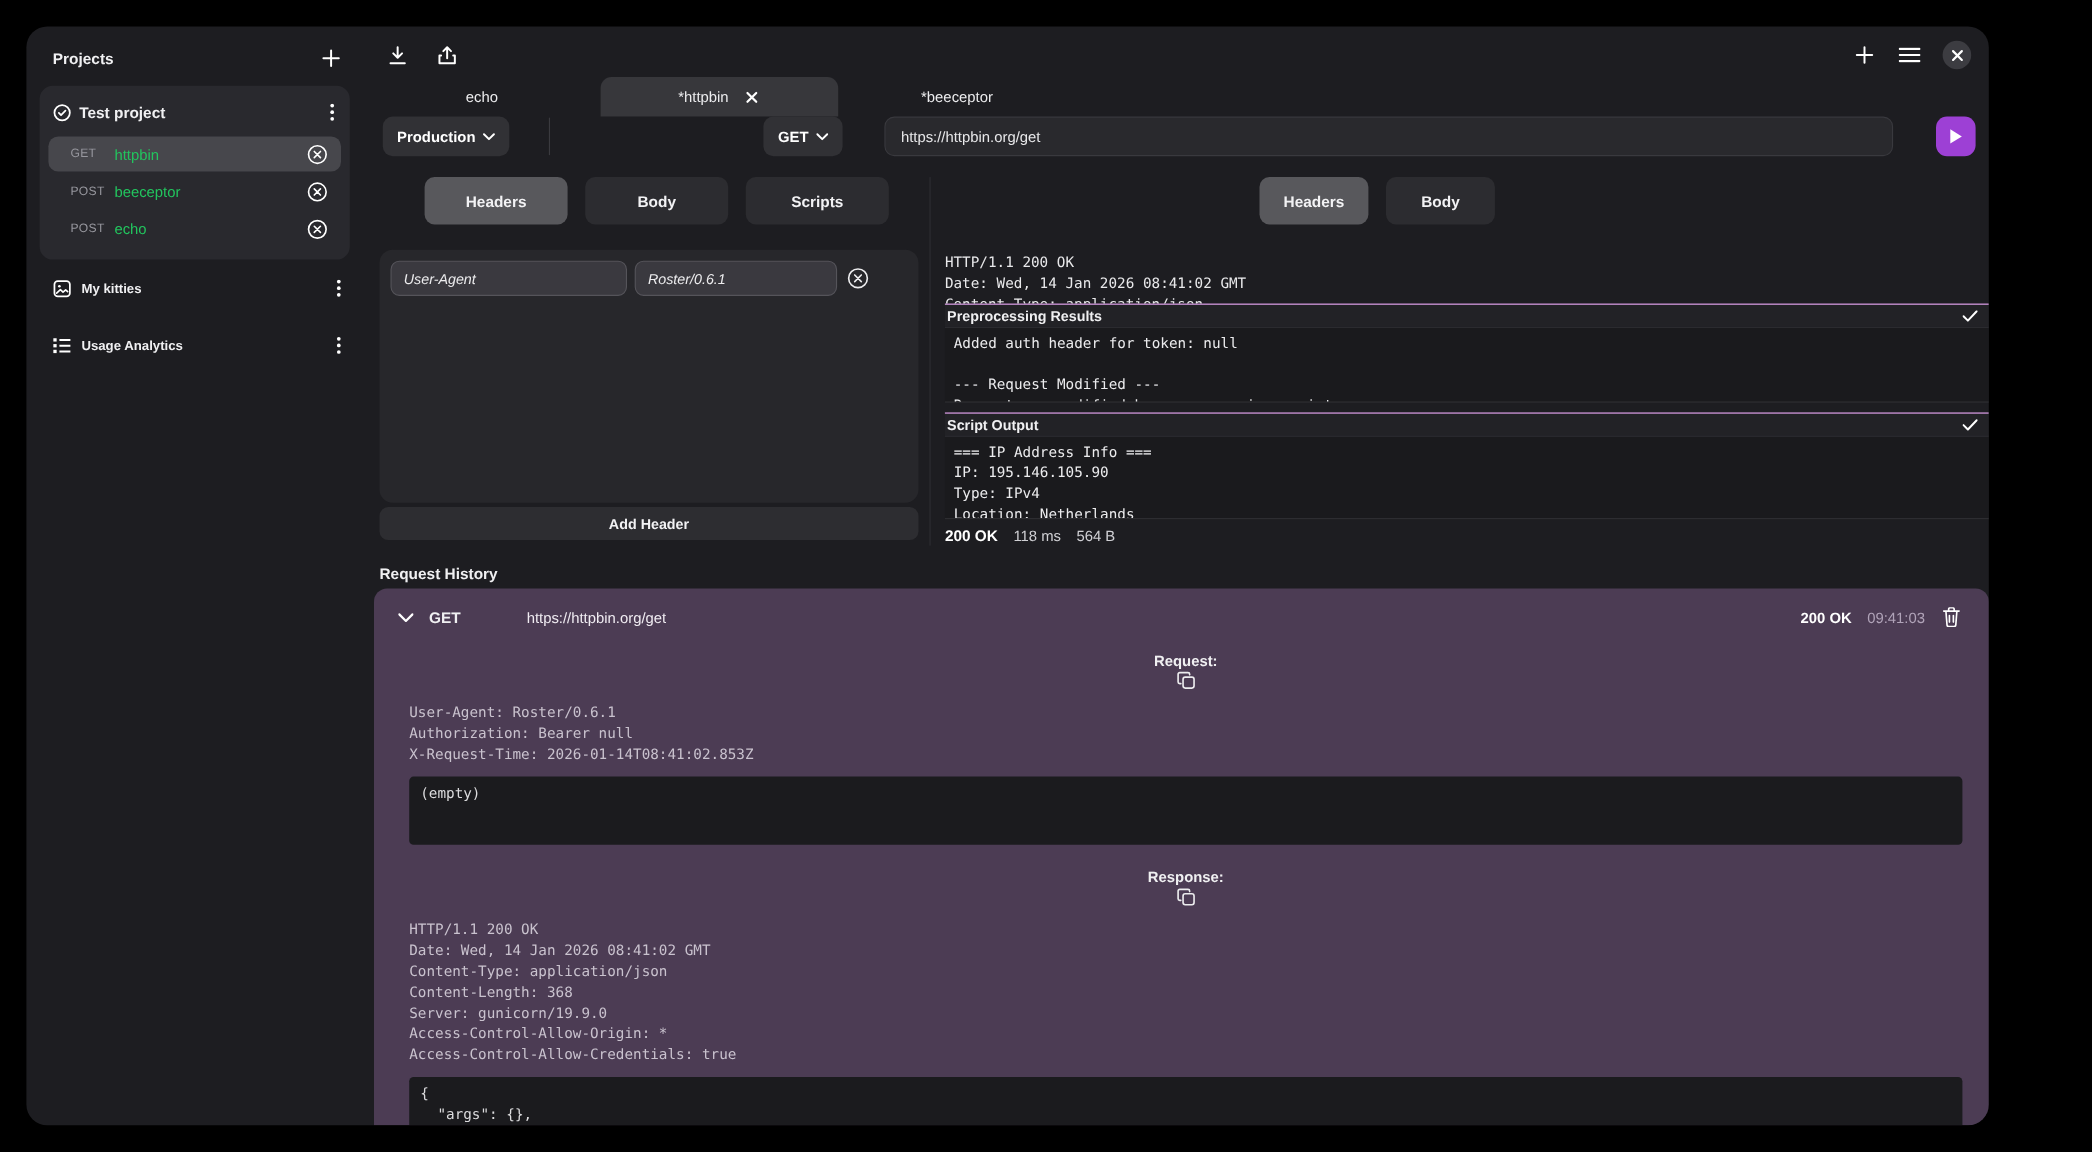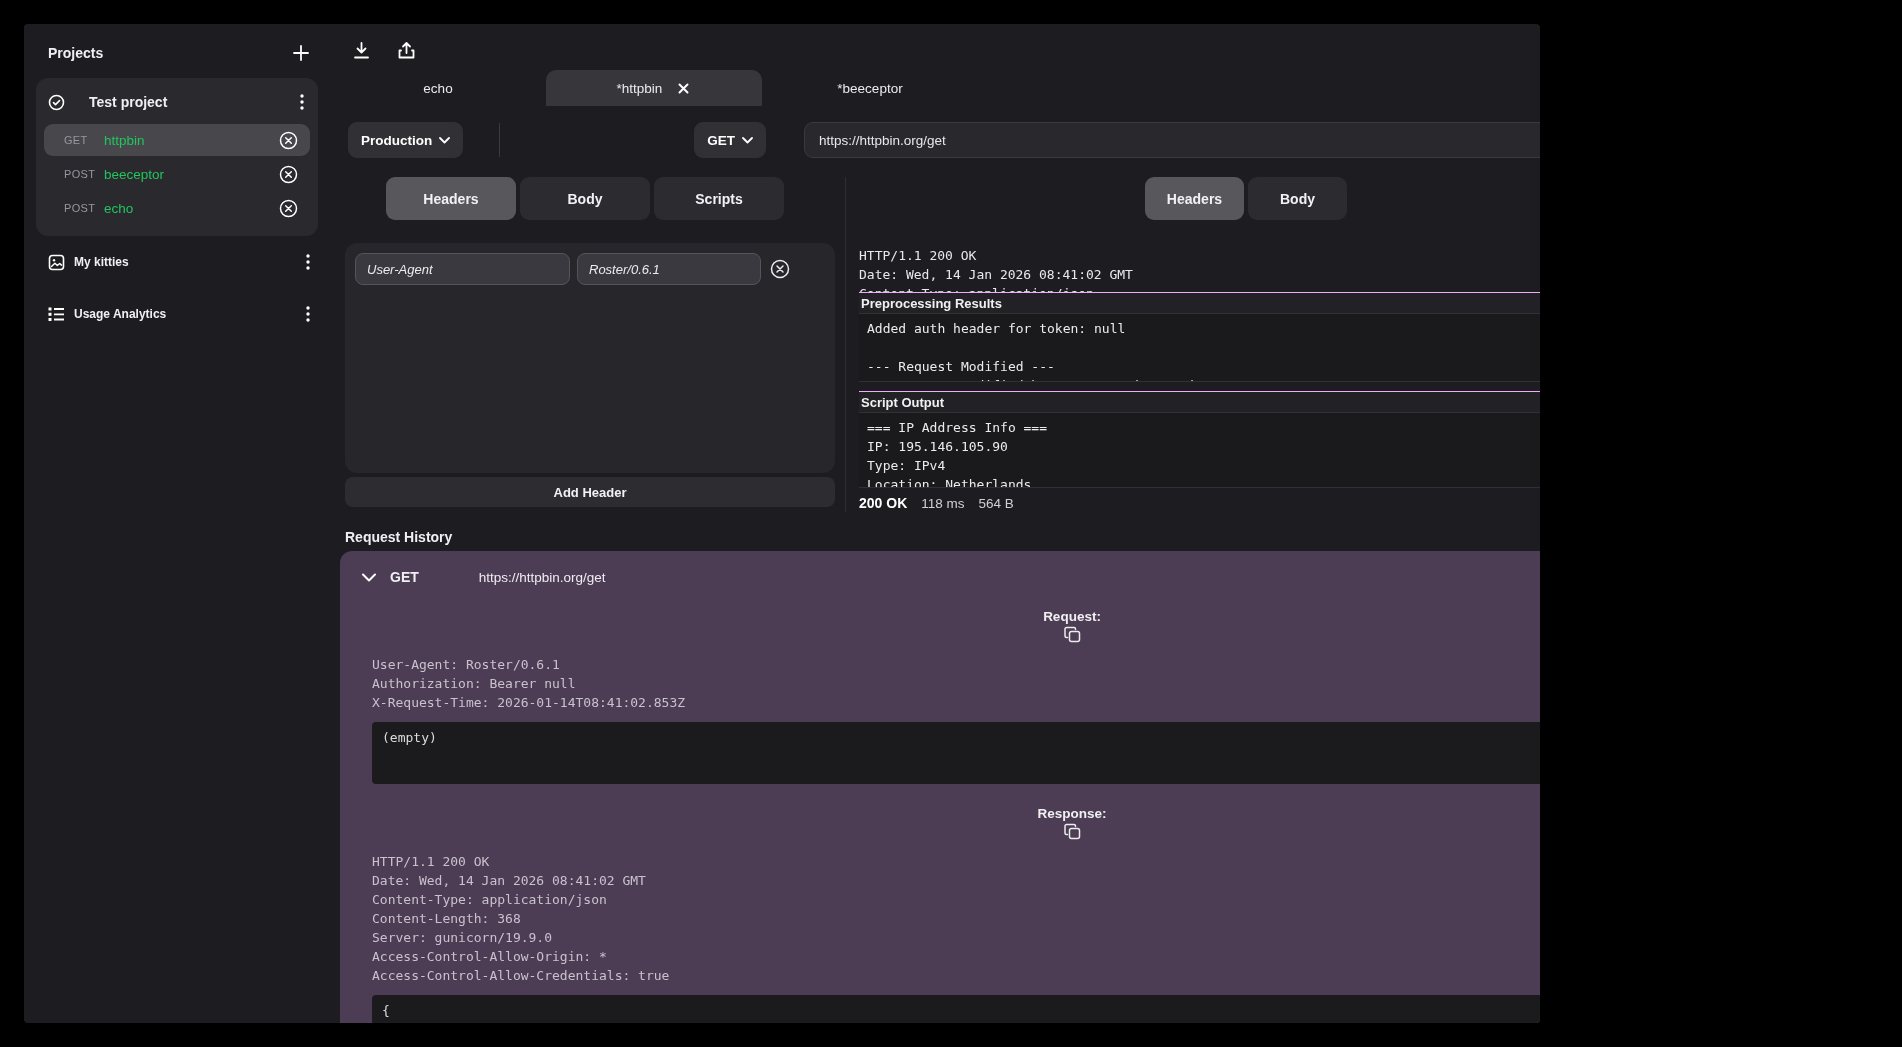--- a/index.html
+++ b/index.html
@@ -1,58 +1,58 @@
 <!DOCTYPE html>
 <html><head>
 <meta charset="utf-8">
 <style>
   * { margin:0; padding:0; box-sizing:border-box; }
   html,body { width:1902px; height:1047px; background:#000; font-family:"Liberation Sans",sans-serif; color:#f0f0f2; overflow:hidden; }
   .stage { position:relative; width:1902px; height:1047px; background:#000; }
-  .window { position:absolute; left:24px; top:24px; width:1516px; height:999px; background:#1d1d21; border-radius:4px; overflow:hidden; display:flex; }
+  .window { position:absolute; left:24px; top:24px; width:1784px; height:999px; background:#1d1d21; border-radius:19px; overflow:hidden; display:flex; }
 
   
   .sidebar { width:306px; flex:0 0 306px; padding:14px 12px 0 12px; }
   .sb-head { display:flex; align-items:center; justify-content:space-between; padding:4px 6px 14px 12px; }
   .sb-title { font-size:14px; font-weight:bold; }
   .icon-btn { background:none; border:none; color:#fff; cursor:pointer; display:flex; align-items:center; justify-content:center; padding:2px; }
   .group { background:#29292e; border-radius:12px; padding:8px 8px 10px 8px; }
-  .group-head { display:flex; align-items:center; gap:24px; padding:6px 4px 10px 4px; }
+  .group-head { display:flex; align-items:center; gap:7px; padding:6px 4px 10px 4px; }
   .group-name { font-size:14px; font-weight:bold; flex:1; }
   .req-item { display:flex; align-items:center; height:32px; border-radius:9px; padding:0 10px 0 20px; margin:2px 0; }
   .req-item.selected { background:#47474c; }
   .req-method { font-size:11px; color:#97979e; width:40px; letter-spacing:.3px; }
   .req-name { font-size:13.5px; color:#22c55e; flex:1; }
   .coll-row { display:flex; align-items:center; gap:9px; padding:16px 6px 6px 12px; }
   .coll-row.second { padding-top:26px; }
   .coll-name { font-size:12px; font-weight:bold; flex:1; }
 
   
   .main { flex:1; display:flex; flex-direction:column; position:relative; }
   .toolbar { height:46px; display:flex; align-items:center; padding:6px 16px 0 20px; }
   .toolbar .left { display:flex; gap:22px; }
   .toolbar .right { margin-left:auto; display:flex; gap:18px; align-items:center; }
   .close-circle { width:26px; height:26px; border-radius:50%; background:#3c3c41; display:flex; align-items:center; justify-content:center; border:none; cursor:pointer; }
 
   .tabstrip { height:36px; display:flex; margin-top:0; }
   .tab { width:216px; display:flex; align-items:center; justify-content:center; gap:14px; font-size:13.5px; color:#ececee; cursor:pointer; }
   .tab.active { background:#37373b; border-radius:10px 10px 0 0; }
 
-  .reqbar { height:36px; margin-top:16px; display:flex; align-items:center; padding-left:18px;gap:28px; }
+  .reqbar { height:36px; display:flex; align-items:center; padding-left:18px;gap:28px; }
   .env-btn,.method-btn { height:36px; background:#313135; border:none; border-radius:9px; color:#fff; font-weight:bold; font-size:13.5px; display:flex; align-items:center; gap:7px; padding:0 13px; cursor:pointer; font-family:"Liberation Sans",sans-serif; }
   .vdivider { width:1px; height:34px; background:#3a3a3f; margin-left:8px; }
   .method-btn { margin-left:166px; }
   .url-input { margin-left:10px; width:917px; height:36px; background:#29292d; border:1px solid #39393e; border-radius:9px; color:#e8e8ea; font-size:13.5px; padding:0 14px; font-family:"Liberation Sans",sans-serif; outline:none; }
   .play-btn { margin-left:11px; width:36px; height:36px; border-radius:10px; border:none; background:#9d40d5; display:flex; align-items:center; justify-content:center; cursor:pointer; }
 
   .content { display:flex; margin-top:19px; flex:0 0 auto; }
   .left-col { width:515px; flex:0 0 515px; padding-left:15px; }
   .right-col { flex:1; border-left:1px solid #2e2e33; padding:0 0 0 13px; position:relative; }
 
-  .seg-tabs { display:flex; gap:4px; margin-left:41px; }
+  .seg-tabs { display:flex; gap:16px; margin-left:41px; }
   .seg-tab { height:43px; width:130px; background:#2c2c30; border:none; border-radius:9px; color:#f2f2f4; font-weight:bold; font-size:14px; cursor:pointer; font-family:"Liberation Sans",sans-serif; }
   .seg-tab.active { background:#58585c; }
   .right-col .seg-tabs { margin-left:286px; }
   .right-col .seg-tab { width:99px; }
 
   .hdr-panel { margin-top:23px; width:490px; height:230px; background:#27272b; border-radius:12px; padding:10px; }
   .hdr-row { display:flex; align-items:center; gap:7px; }
   .hdr-input { height:32px; background:#3a393f; border:1px solid #55545a; border-radius:8px; color:#ececee; font-size:13px; padding:0 11px; font-family:"Liberation Sans",sans-serif; outline:none;font-style:italic; }
   .hdr-key { width:215px; } .hdr-val { width:184px; }
   .add-header { margin-top:4px; width:490px; height:30px; background:#2d2d31; border:none; border-radius:8px; color:#f2f2f4; font-weight:bold; font-size:13px; cursor:pointer; font-family:"Liberation Sans",sans-serif; }

